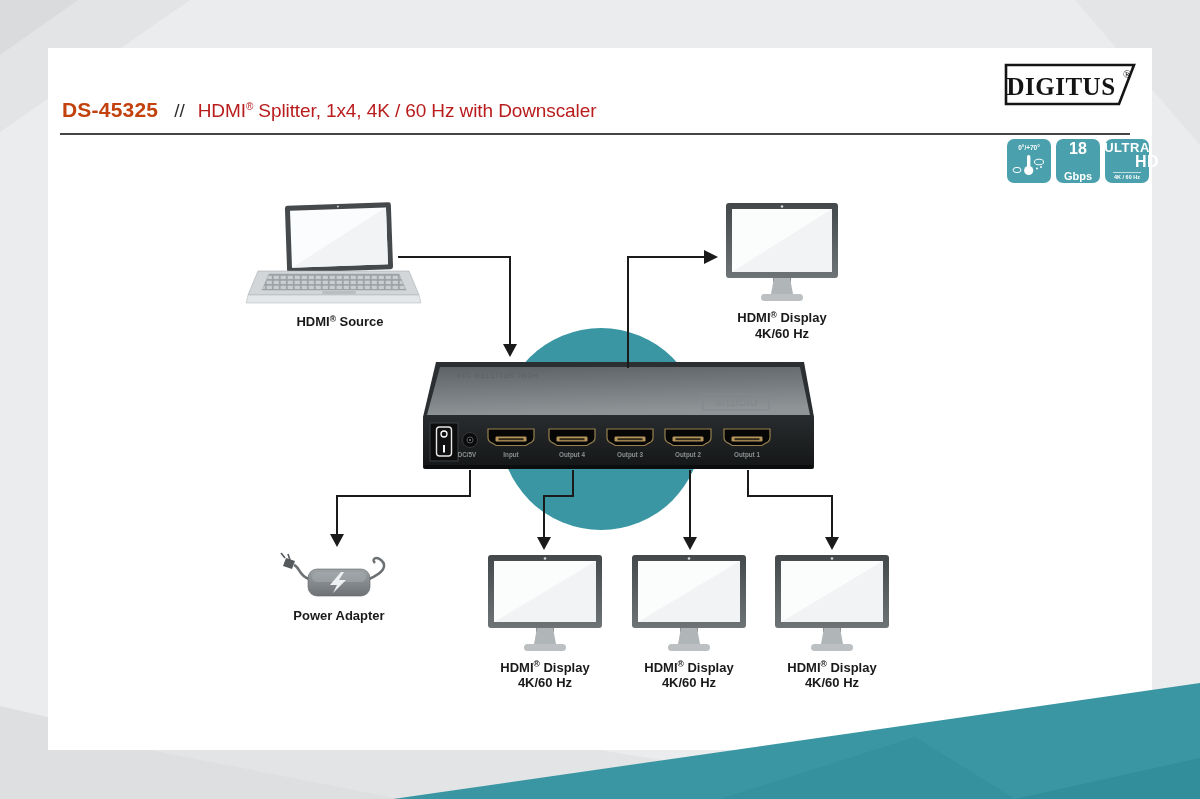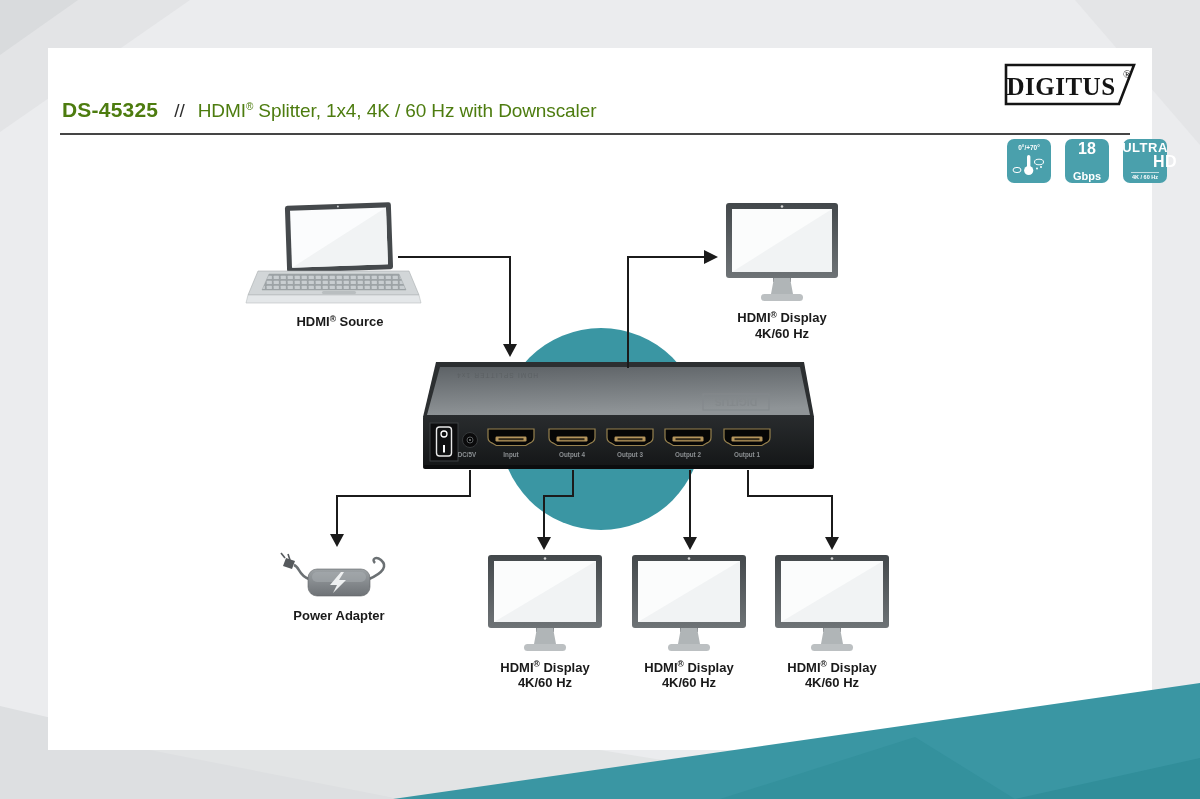--- a/index.html
+++ b/index.html
@@ -2,27 +2,27 @@
 <html><head>
 <meta charset="utf-8">
 <style>
   html,body{margin:0;padding:0;}
   body{width:1200px;height:799px;position:relative;overflow:hidden;
        background:#ebecee;font-family:"Liberation Sans",sans-serif;}
   svg{display:block;}
   #bg-decor{position:absolute;left:0;top:0;z-index:0;}
   .card{position:absolute;left:48px;top:48px;width:1104px;height:702px;background:#ffffff;z-index:1;}
   .header-line{position:absolute;left:62px;top:98px;display:flex;align-items:baseline;z-index:2;}
-  .model{font-size:21px;font-weight:bold;color:#4d7c0f;letter-spacing:.2px;}
+  .model{font-size:21px;font-weight:bold;color:#c2410c;letter-spacing:.2px;}
   .hsep{font-size:19px;color:#2f2f2f;margin:0 13px 0 16px;}
-  .htitle{font-size:19px;color:#4d7c0f;letter-spacing:-.1px;}
+  .htitle{font-size:19px;color:#b91c1c;letter-spacing:-.1px;}
   .htitle sup{font-size:10px;}
   .hrule{position:absolute;left:60px;top:133px;width:1070px;height:2px;background:#454545;z-index:2;}
   .logo{position:absolute;left:1002px;top:62px;z-index:2;}
-  .badges{position:absolute;left:1007px;top:139px;display:flex;gap:14px;z-index:2;}
+  .badges{position:absolute;left:1007px;top:139px;display:flex;gap:5px;z-index:2;}
   .badge{width:44px;height:44px;border-radius:7px;background:#4aa0ac;color:#fff;
          display:flex;flex-direction:column;align-items:center;justify-content:center;
          font-weight:bold;line-height:1;}
   .badge .t-range{font-size:6.5px;margin-bottom:1px;}
   .badge .b-val{font-size:16px;}
   .badge .b-unit{font-size:11px;margin-top:14px;}
   .badge .u-top{font-size:13px;letter-spacing:.5px;}
   .badge .u-main{font-size:16px;letter-spacing:.5px;margin-left:40px;}
   .badge .u-div{width:28px;height:1px;background:rgba(255,255,255,.65);margin:2px 0;}
   .badge .u-sub{font-size:5.5px;}

